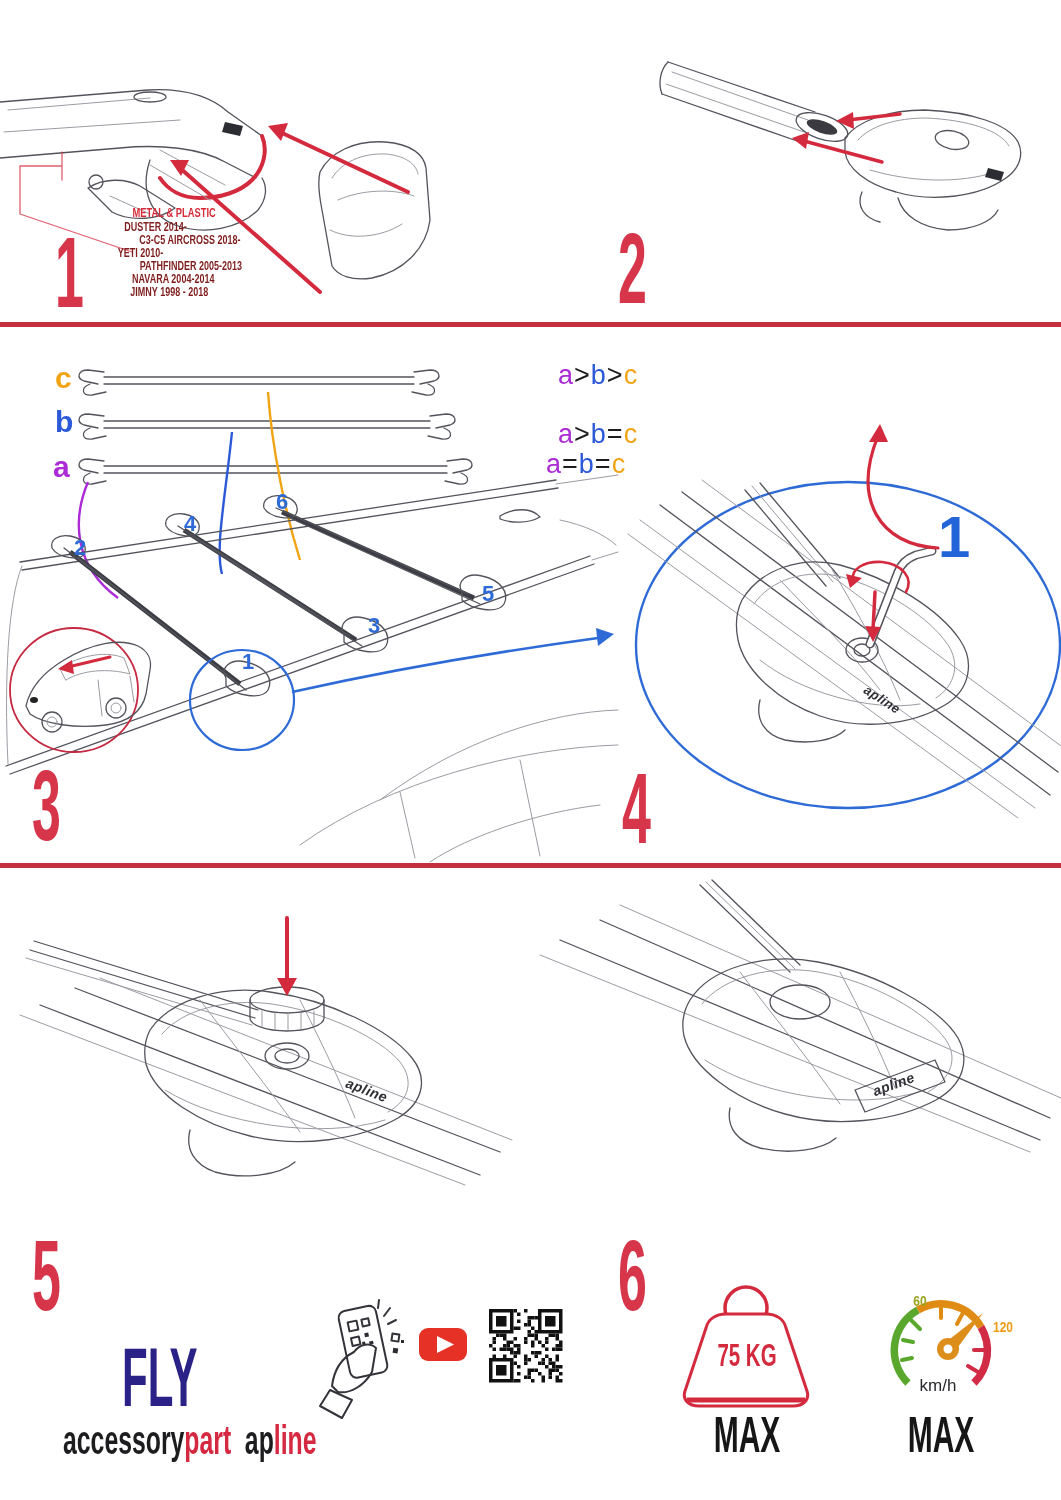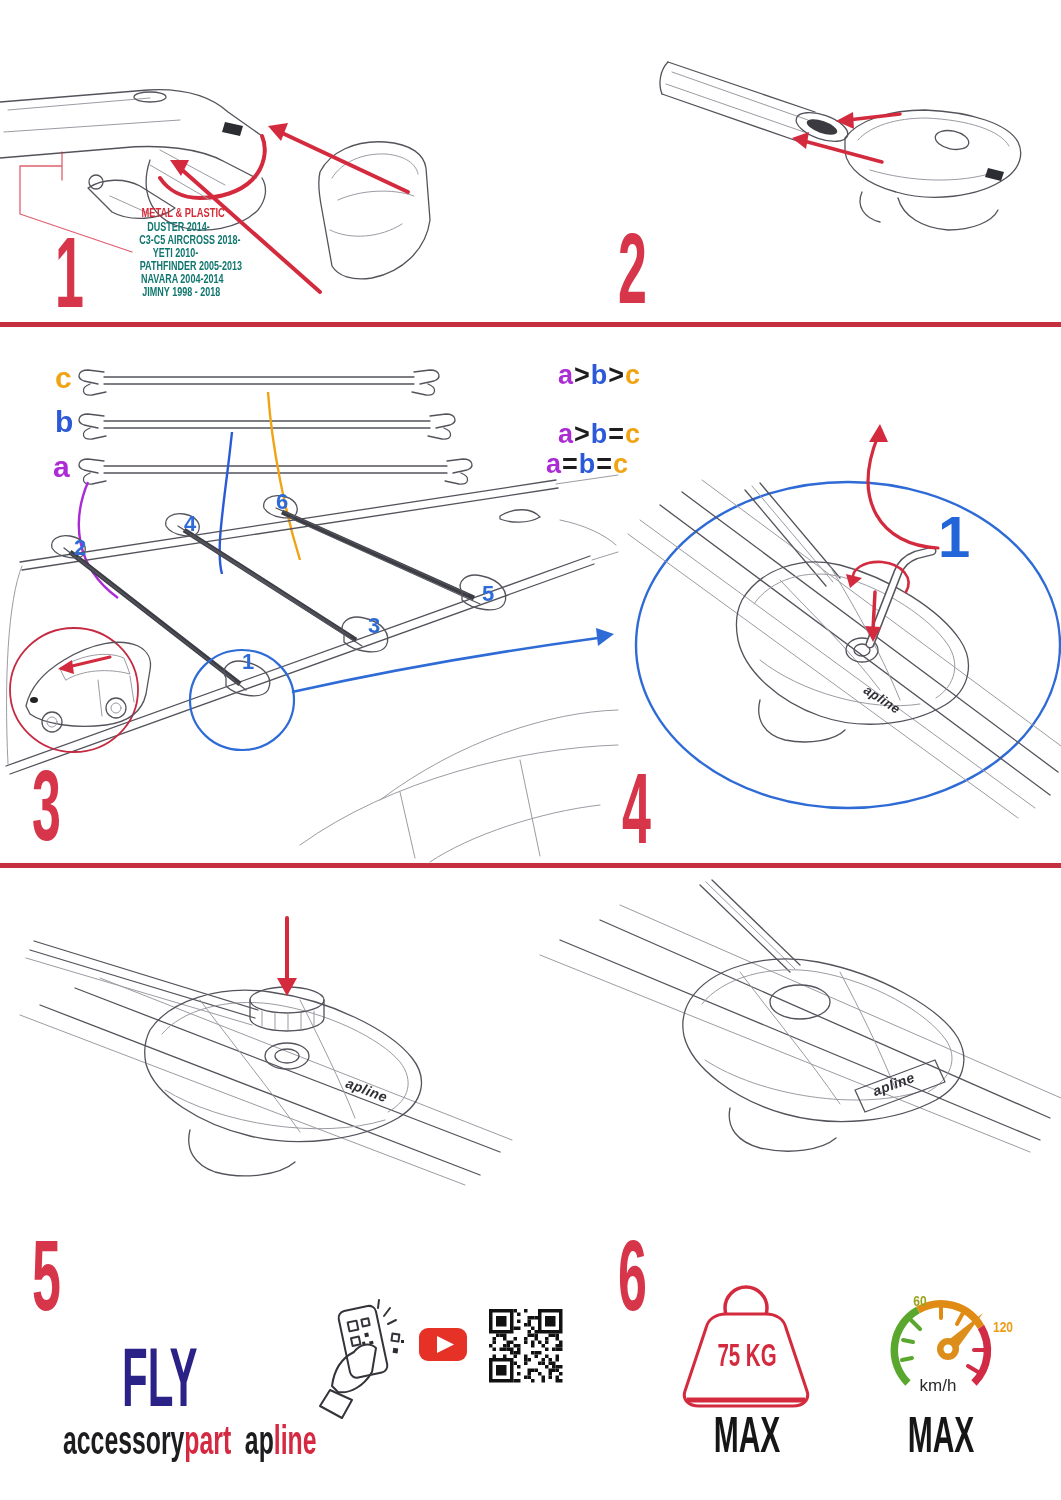--- a/index.html
+++ b/index.html
@@ -7,25 +7,25 @@
   #page{position:relative;width:1061px;height:1500px;background:#fff;overflow:hidden;}
   svg.art{position:absolute;left:0;top:0;pointer-events:none;}
   .ln{fill:none;stroke:#53535c;stroke-width:1.3;stroke-linecap:round;stroke-linejoin:round;}
   .lnl{fill:none;stroke:#9b9ba3;stroke-width:1;stroke-linecap:round;stroke-linejoin:round;}
   .lnd{fill:none;stroke:#33333a;stroke-width:2;stroke-linecap:round;stroke-linejoin:round;}
   .red{fill:none;stroke:#d42a3e;stroke-linecap:round;}
   .redf{fill:#d42a3e;stroke:none;}
   .stepnum{position:absolute;font-weight:700;font-size:100px;line-height:.8;color:#d6354a;
            transform:scaleX(.52);transform-origin:left top;letter-spacing:-2px;}
   .divider{position:absolute;left:0;width:1061px;height:5px;background:#c5303f;}
-  .note-red{position:absolute;color:#d62a38;font-weight:700;font-size:13px;text-align:center;}
+  .note-red{position:absolute;color:#d62a38;font-weight:700;font-size:13px;text-align:left;}
   .note-red span,.models span{display:inline-block;transform:scaleX(.72);transform-origin:right center;white-space:nowrap;}
-  .models{position:absolute;color:#0f766e;font-weight:700;font-size:12.5px;line-height:1.04;text-align:center;}
+  .models{position:absolute;color:#7f1d1d;font-weight:700;font-size:12.5px;line-height:1.04;text-align:left;}
   .barlabel{position:absolute;font-weight:700;font-size:30px;line-height:1;}
-  .cmp{position:absolute;font-weight:700;font-size:27px;line-height:1;letter-spacing:1px;}
+  .cmp{position:absolute;font-weight:400;font-size:27px;line-height:1;letter-spacing:1px;}
   .ca{color:#ab2bd5}.cb{color:#2b59d8}.cc{color:#f0a413}.cop{color:#1d1d1f}
   .roofnum{position:absolute;font-weight:700;font-size:22px;color:#2e6bd6;transform:translate(-50%,-50%);}
   .seq{position:absolute;font-weight:700;font-size:37px;line-height:1;white-space:nowrap;}
   .seq .first{color:#9b9ba1}.seq .rest{color:#3b6fd4}
   .callout1{position:absolute;font-weight:700;font-size:58px;color:#2265d8;line-height:1;}
   .aplogo{position:absolute;font-weight:700;font-style:italic;font-size:13px;color:#2f2f35;letter-spacing:.5px;}
   .fly{position:absolute;font-weight:700;font-size:84px;line-height:.95;color:#2b2287;
        transform:scaleX(.5);transform-origin:left top;}
   .wordmark{position:absolute;font-weight:700;font-size:40px;line-height:1;white-space:nowrap;
             transform:scaleX(.62);transform-origin:left top;}

